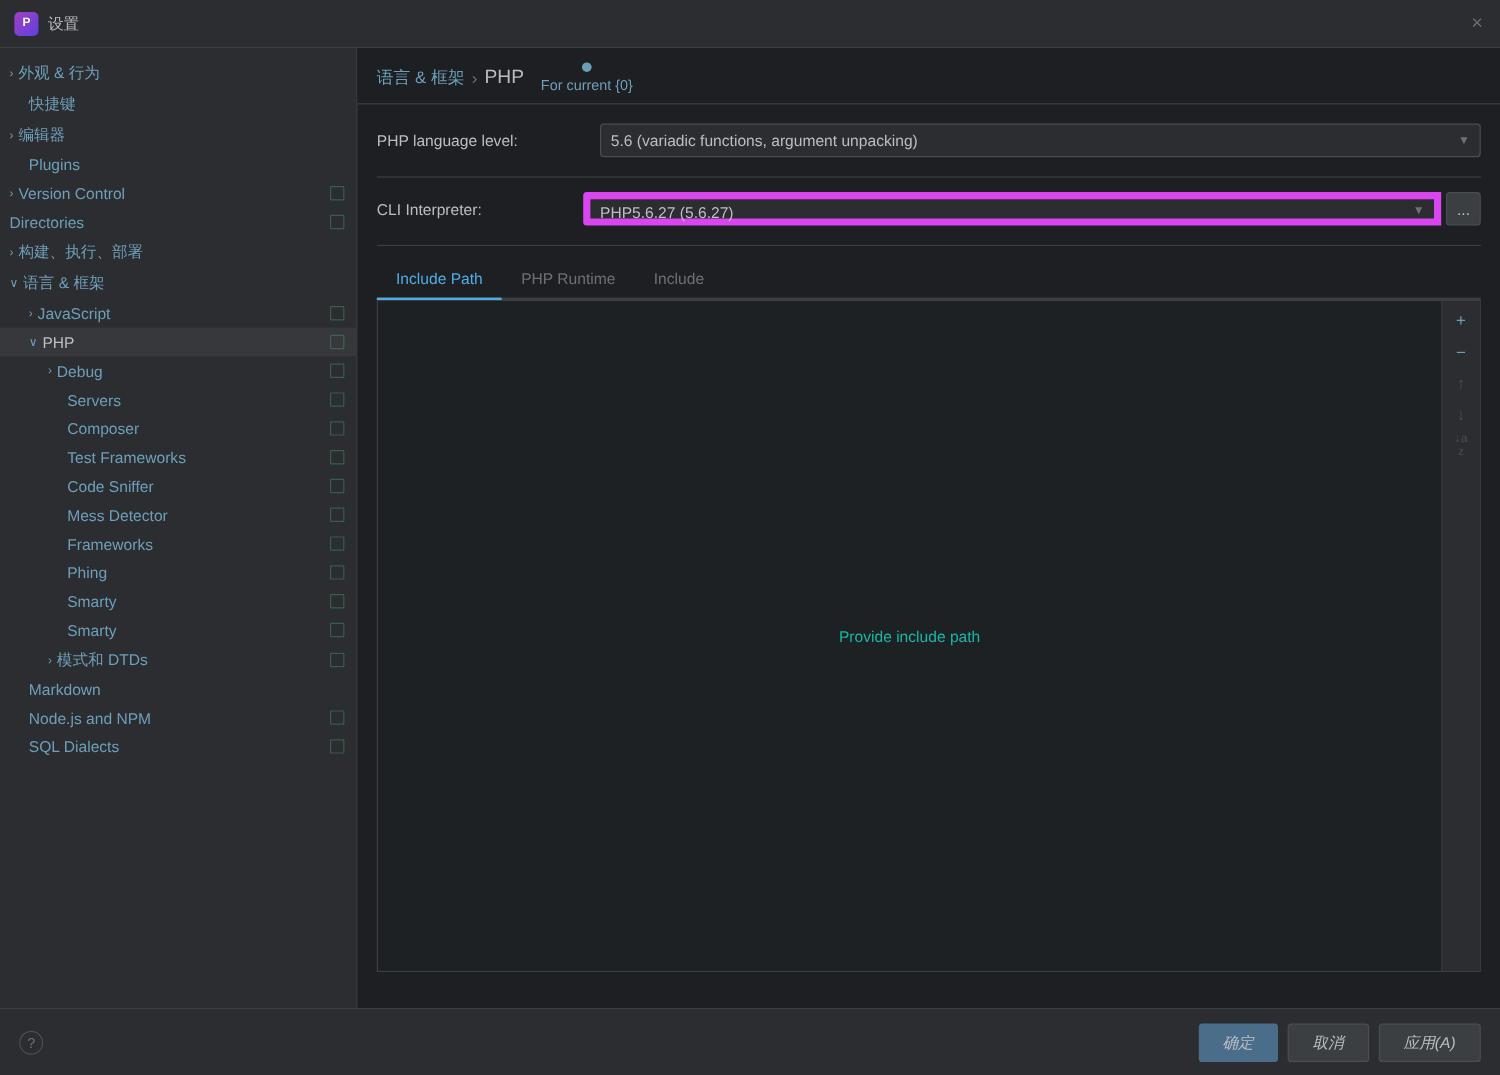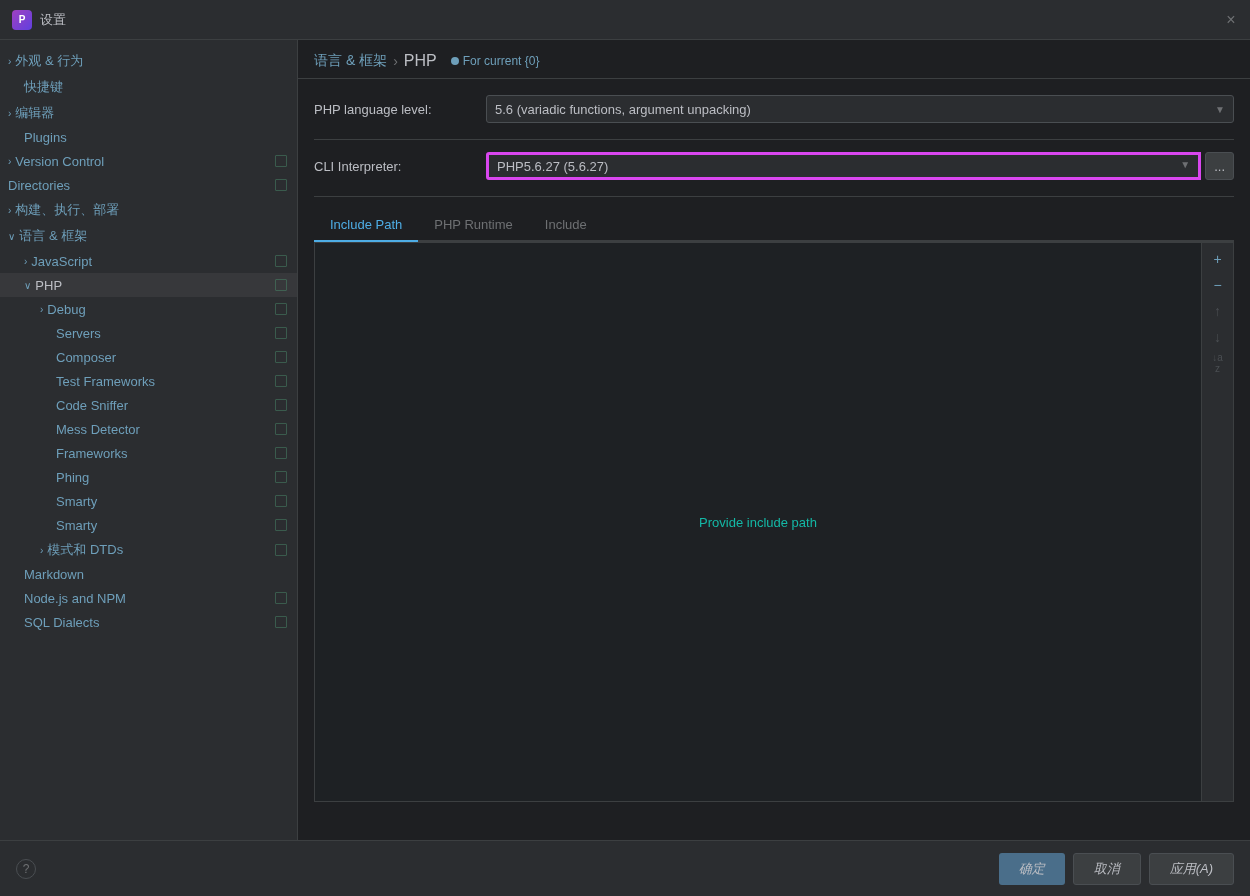--- a/index.html
+++ b/index.html
@@ -137,20 +137,21 @@
       font-size: 16px;
       font-weight: 500;
     }
     .breadcrumb-scope {
       color: #6e9fba;
       font-size: 12px;
       display: flex;
       align-items: center;
       gap: 4px;
       margin-left: 8px;
+      flex-direction: column;
     }
     .breadcrumb-scope-dot {
       width: 8px;
       height: 8px;
       background: #6e9fba;
       border-radius: 50%;
     }
     .settings-content {
       padding: 16px;
       flex: 1;
@@ -179,34 +180,35 @@
       background: #2b2d30;
       border: 1px solid #4a4e52;
       border-radius: 3px;
       padding: 4px 8px;
       color: #bcbec4;
       display: flex;
       align-items: center;
       justify-content: space-between;
       cursor: pointer;
       height: 28px;
+      margin-left: 14px;
     }
     .dropdown-arrow {
       color: #6e7073;
       font-size: 10px;
     }
     .dropdown-with-btn {
       flex: 1;
       display: flex;
       gap: 4px;
     }
     .dropdown-main {
       flex: 1;
       background: #2b2d30;
-      border: 3px solid #d946ef;
+      border: 6px solid #d946ef;
       border-radius: 3px 0 0 3px;
       padding: 4px 8px;
       color: #bcbec4;
       display: flex;
       align-items: flex-start;
       justify-content: space-between;
       cursor: pointer;
       height: 28px;
     }
     .btn-small {

